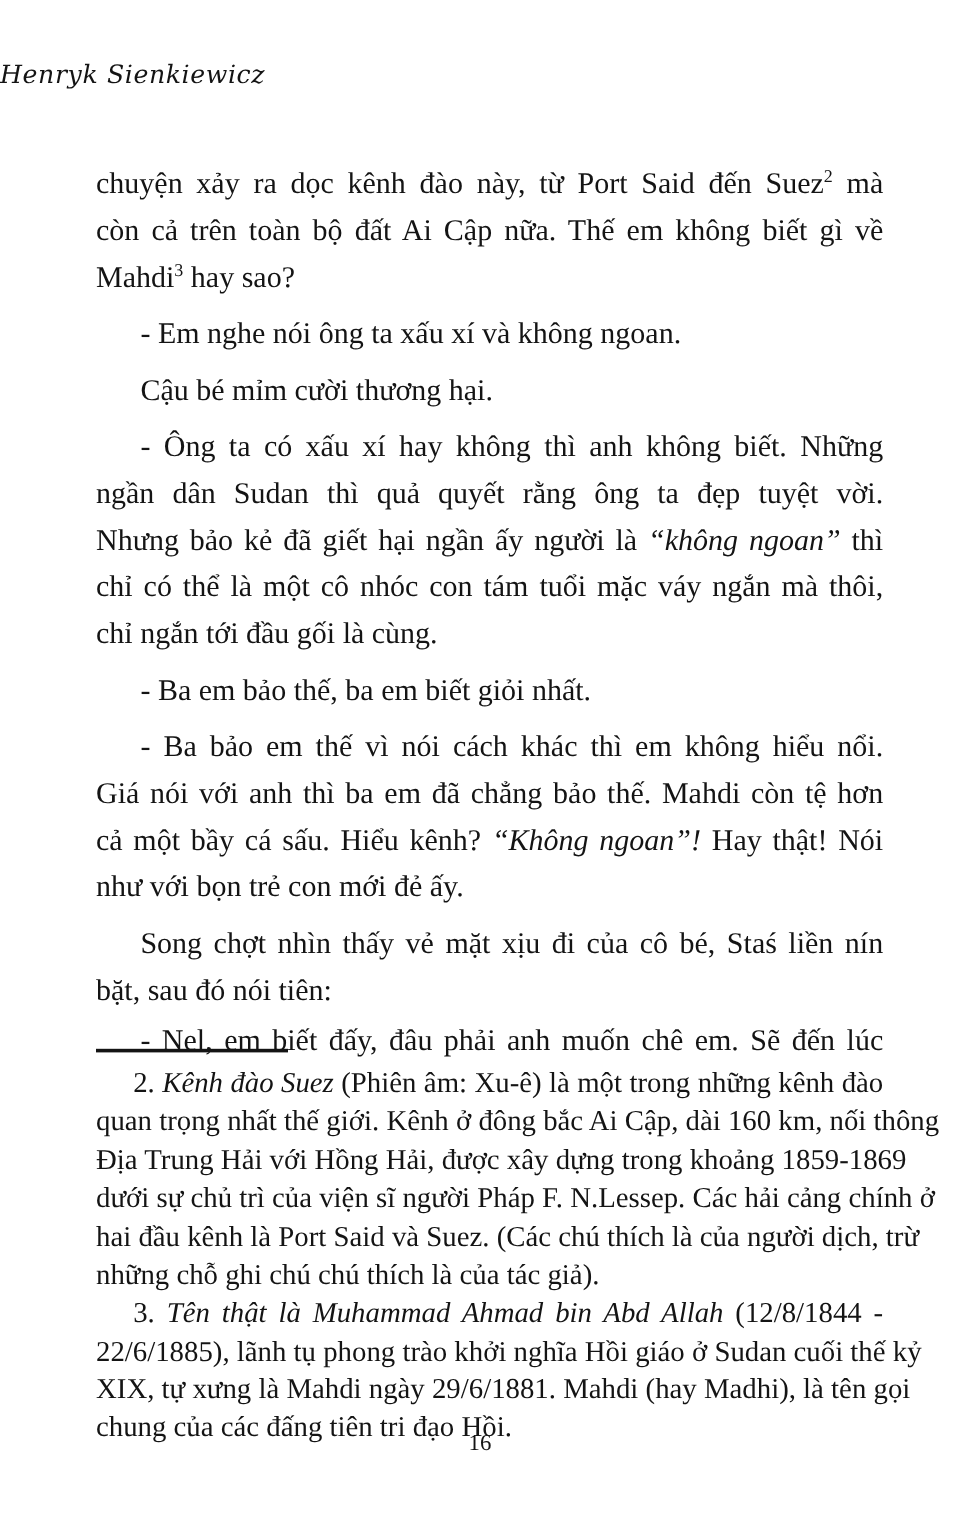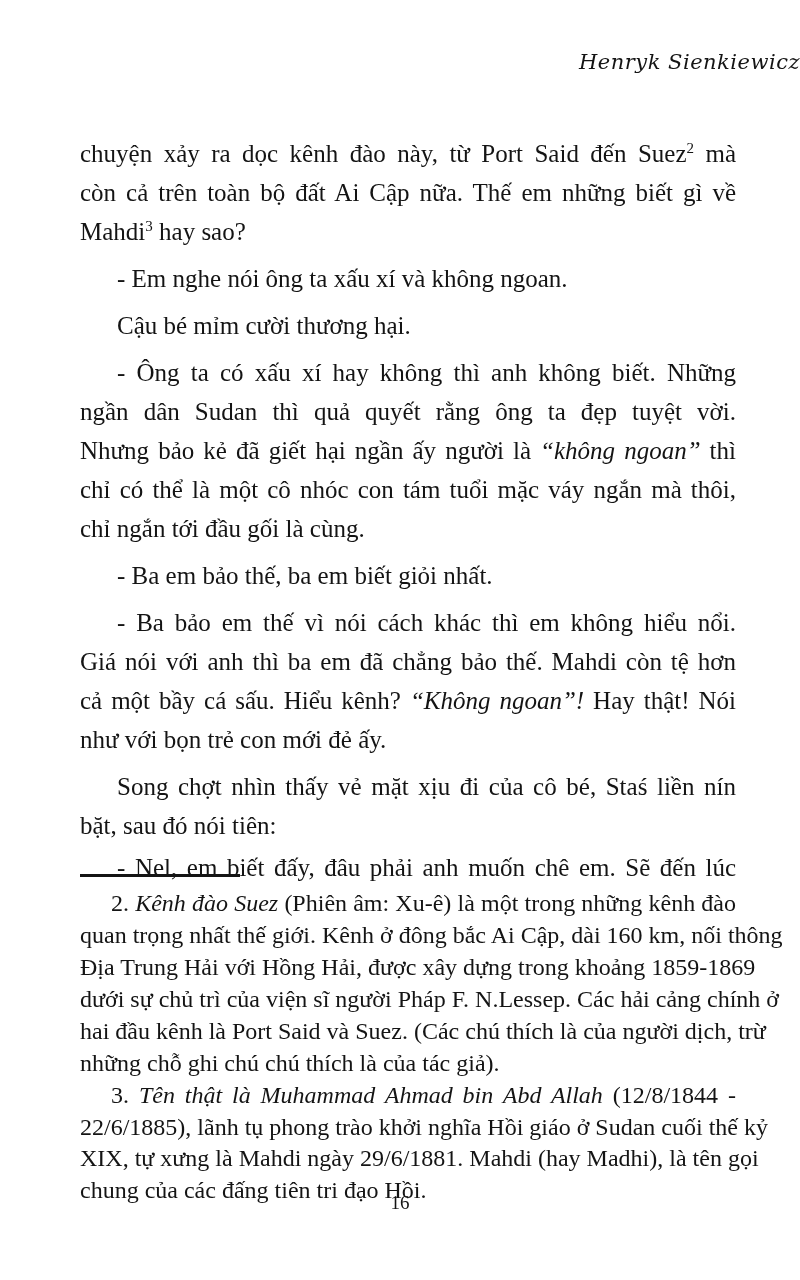--- a/index.html
+++ b/index.html
@@ -2,21 +2,21 @@
 <html><head>
 <meta charset="utf-8">
 <style>
   html, body { margin: 0; padding: 0; }
   body {
     width: 800px; height: 1280px; background: #ffffff; color: #141414;
     position: relative; overflow: hidden;
     font-family: "Liberation Serif", "DejaVu Serif", serif;
   }
   .header {
-    position: absolute; top: 50px; left: 0; width: 800px; text-align: right;
+    position: absolute; top: 50px; left: 0; width: 800px; text-align: left;
     font-family: "DejaVu Serif", serif; font-style: italic; font-size: 21px; letter-spacing: 0.5px;
   }
   .line {
     position: absolute; left: 80px; width: 656px; font-size: 25px; line-height: 36px;
     white-space: nowrap;
   }
   .just { text-align: justify; text-align-last: justify; }
   .ind { left: 117px; width: 619px; }
   .fn-line { position: absolute; left: 80px; width: 656px; font-size: 24px; line-height: 30px; white-space: nowrap; }
   .fn-ind { left: 111px; width: 625px; }
@@ -24,21 +24,21 @@
   .rule { position: absolute; left: 80px; top: 874px; width: 160px; height: 3px; background: #141414; }
   .pagenum { position: absolute; top: 1163px; left: 0; width: 800px; text-align: center; font-size: 19px; }
   i { }
 </style>
 </head>
 <body>
 
 <div class="header">Henryk Sienkiewicz</div>
 
 <div class="line just" style="top:136px"><span>chuyện xảy ra dọc kênh đào này, từ Port Said đến Suez</span><sup>2</sup><span> mà</span></div>
-<div class="line just" style="top:175px">còn cả trên toàn bộ đất Ai Cập nữa. Thế em những biết gì về</div>
+<div class="line just" style="top:175px">còn cả trên toàn bộ đất Ai Cập nữa. Thế em không biết gì về</div>
 <div class="line" style="top:214px"><span>Mahdi</span><sup>3</sup><span> hay sao?</span></div>
 
 <div class="line ind" style="top:261px">- Em nghe nói ông ta xấu xí và không ngoan.</div>
 
 <div class="line ind" style="top:308px">Cậu bé mỉm cười thương hại.</div>
 
 <div class="line ind just" style="top:355px">- Ông ta có xấu xí hay không thì anh không biết. Những</div>
 <div class="line just" style="top:394px">ngần dân Sudan thì quả quyết rằng ông ta đẹp tuyệt vời.</div>
 <div class="line just" style="top:433px"><span>Nhưng bảo kẻ đã giết hại ngần ấy người là </span><i>“không ngoan”</i><span> thì</span></div>
 <div class="line just" style="top:472px">chỉ có thể là một cô nhóc con tám tuổi mặc váy ngắn mà thôi,</div>

